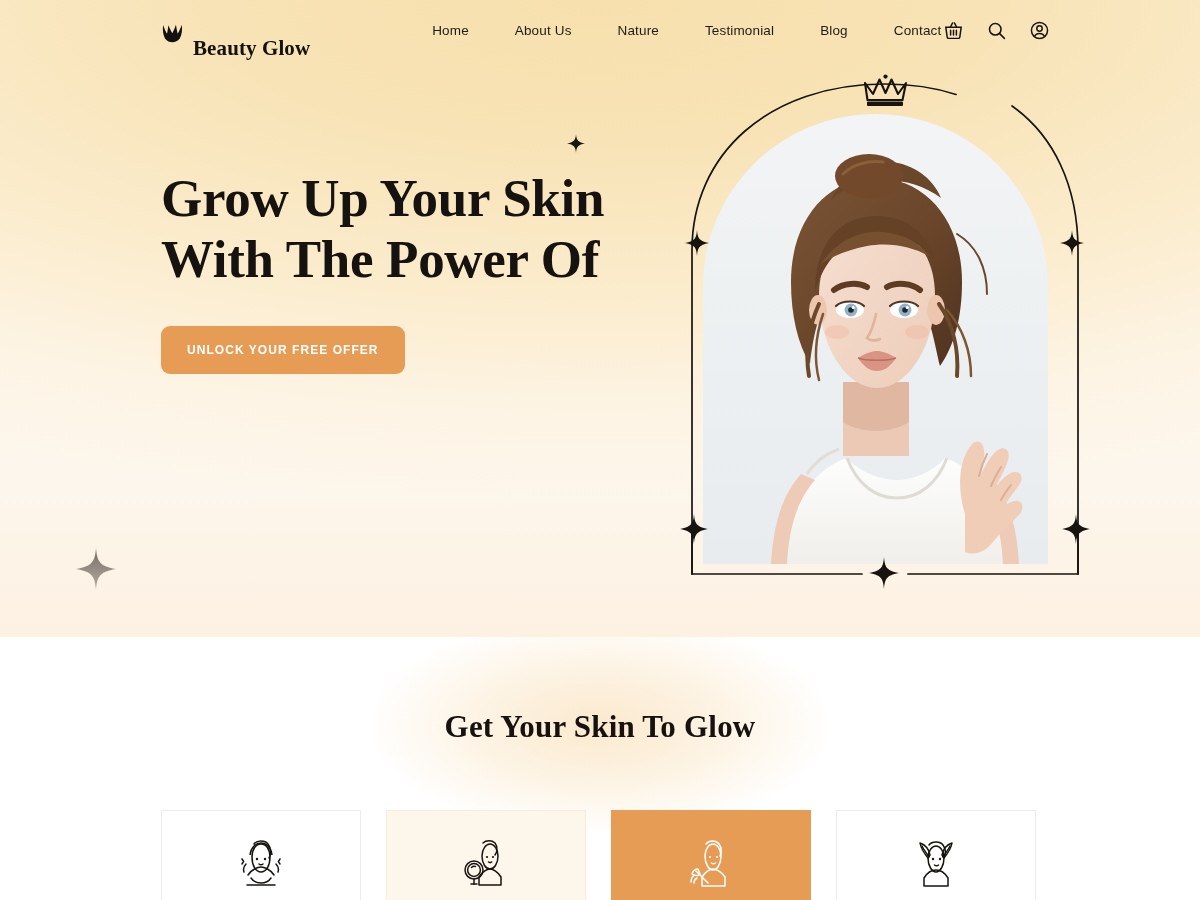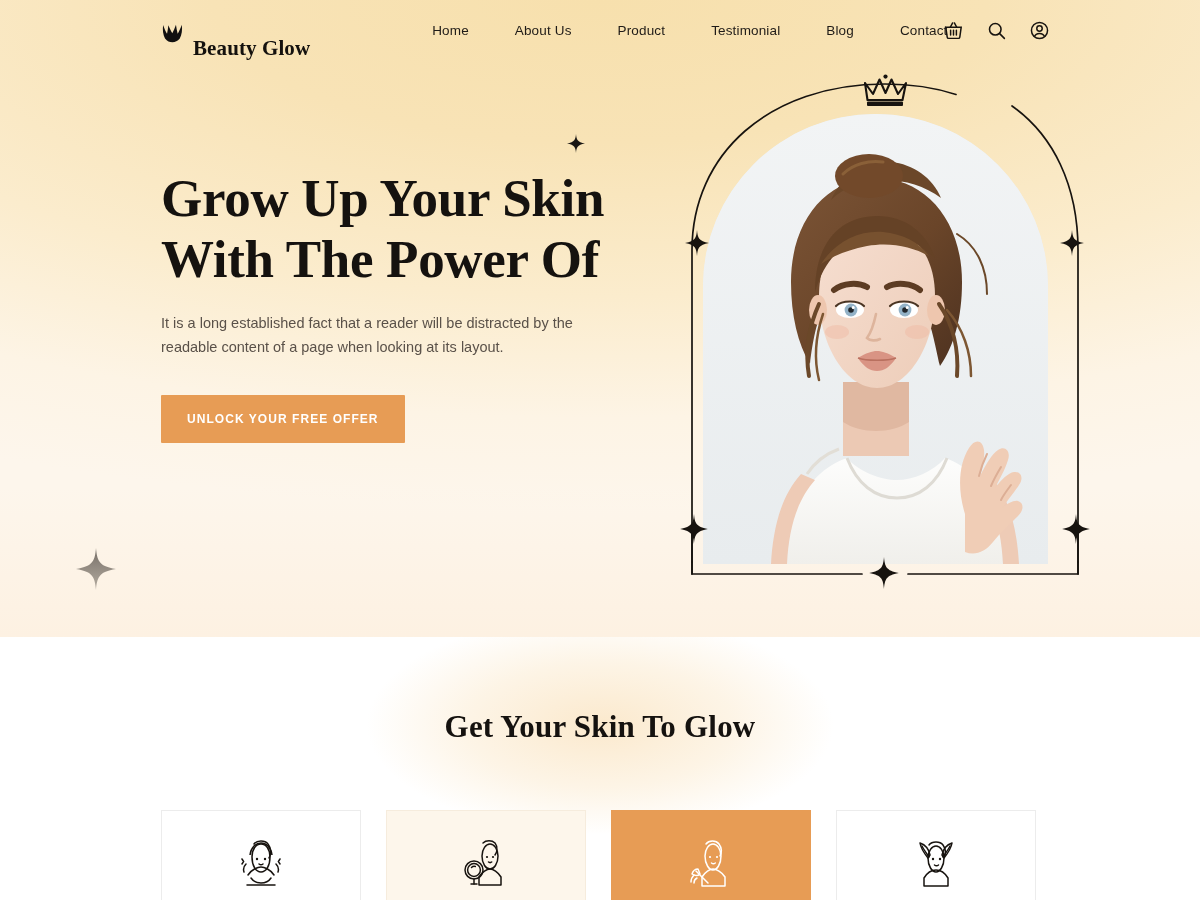--- a/index.html
+++ b/index.html
@@ -52,21 +52,21 @@
     font-weight:700; font-size:53px; line-height:61px;
     letter-spacing:-0.3px; color:#15120f;
   }
   .hero-sub {
     margin-top:21px; font-size:14.5px; line-height:24px; color:#5a5149; max-width:415px;
   }
   .cta {
     display:inline-block; margin-top:36px;
     background:#e79c55; color:#ffffff; border:none;
     font-size:12px; font-weight:700; letter-spacing:1.05px;
-    padding:17px 26px; cursor:pointer; border-radius:1px;
+    padding:17px 26px; cursor:pointer; border-radius:9px;
   }
 
   
   .spark { position:absolute; display:block; }
 
   
   .frame-wrap { position:absolute; left:670px; top:62px; width:430px; height:520px; z-index:4; }
   .frame-svg { position:absolute; inset:0; width:430px; height:520px; overflow:visible; }
   .photo-arch {
     position:absolute; left:33px; top:52px; width:345px; height:450px;
@@ -111,21 +111,21 @@
       <div class="brand">
         <svg class="brand-mark" viewBox="0 0 24 26">
           <path d="M2.2 7.2 C3.6 11.2 5.1 14.6 6.3 16.4 C6.9 13.6 7.4 10.6 7.7 7.6 C9.0 10.8 10.4 13.6 11.8 15.8 C13.2 13.2 14.5 10.2 15.6 7.0 C16.1 10.4 16.7 13.6 17.4 16.3 C18.8 14.2 20.3 10.8 21.7 7.0 C22.4 12.4 21.7 17.6 19.6 21.4 C17.2 24.2 15.0 25.2 11.9 25.2 C8.8 25.2 6.5 24.2 4.2 21.3 C2.1 17.4 1.5 12.3 2.2 7.2 Z" fill="#121010"></path>
         </svg>
         <span class="brand-name">Beauty Glow</span>
       </div>
 
       <div class="nav-links">
         <a href="#">Home</a>
         <a href="#">About Us</a>
-        <a href="#">Product</a>
+        <a href="#">Nature</a>
         <a href="#">Testimonial</a>
         <a href="#">Blog</a>
         <a href="#">Contact</a>
       </div>
 
       <div class="nav-icons">
         <svg class="ic" viewBox="0 0 24 24" fill="none" stroke="#17130f" stroke-width="1.7">
           <path d="M3.2 8.2h17.6l-1.6 11.4a1.6 1.6 0 0 1-1.6 1.4H6.4a1.6 1.6 0 0 1-1.6-1.4L3.2 8.2Z"></path>
           <path d="M8.4 8.2 11 3.4M15.6 8.2 13 3.4" stroke-linecap="round"></path>
           <path d="M8.7 11.6v5.6M12 11.6v5.6M15.3 11.6v5.6" stroke-linecap="round"></path>
@@ -148,24 +148,20 @@
 
     <svg class="spark" style="left:76px; top:548px;" width="40" height="42" viewBox="0 0 40 42">
       <path d="M20 0c1.1 12.4 2.6 18.2 20 21-17.4 2.8-18.9 8.6-20 21-1.1-12.4-2.6-18.2-20-21C17.4 18.2 18.9 12.4 20 0Z" fill="#181512"></path>
     </svg>
 
     <div class="hero-copy">
       <h1 class="hero-title">
         <span>Grow Up Your Skin</span><br>
         <span>With The Power Of</span><br>
       </h1>
-      <p class="hero-sub">
-        <span>It is a long established fact that a reader will be distracted by</span>
-        <span>the readable content of a page when looking at its layout.</span>
-      </p>
       <button class="cta">UNLOCK YOUR FREE OFFER</button>
     </div>
 
     <div class="frame-wrap">
 
       <div class="photo-arch">
         <svg viewBox="0 0 345 450">
           <defs>
             <linearGradient id="bgg" x1="0" y1="0" x2="0" y2="1">
               <stop offset="0" stop-color="#f2f4f5"></stop>

